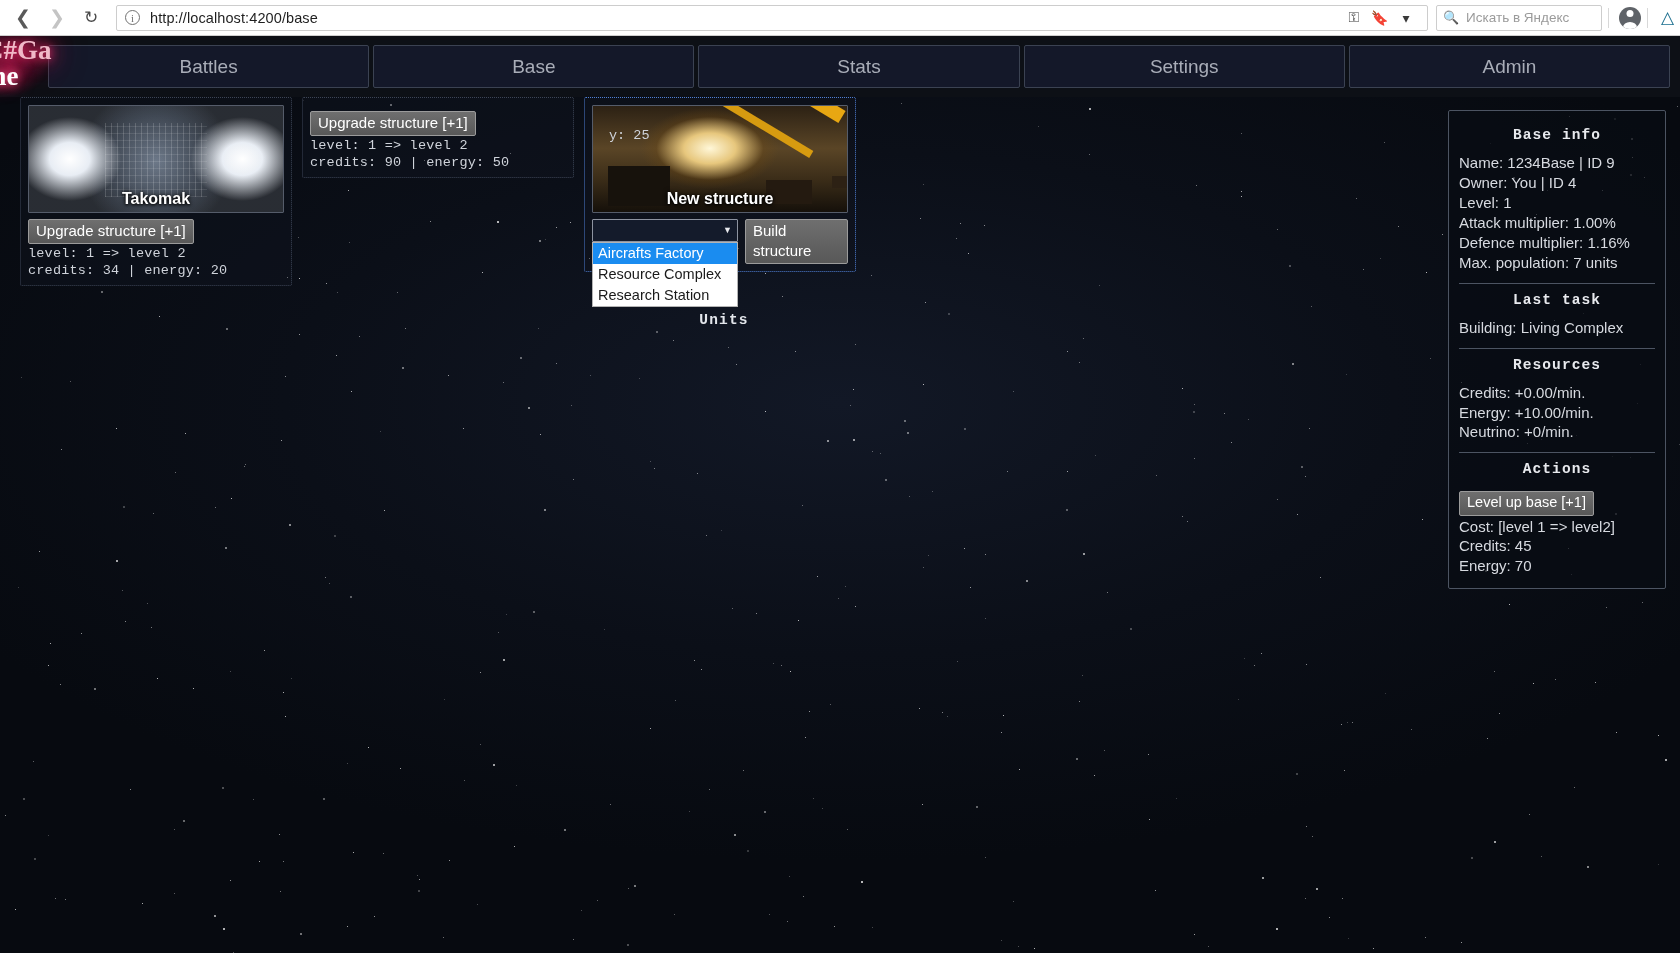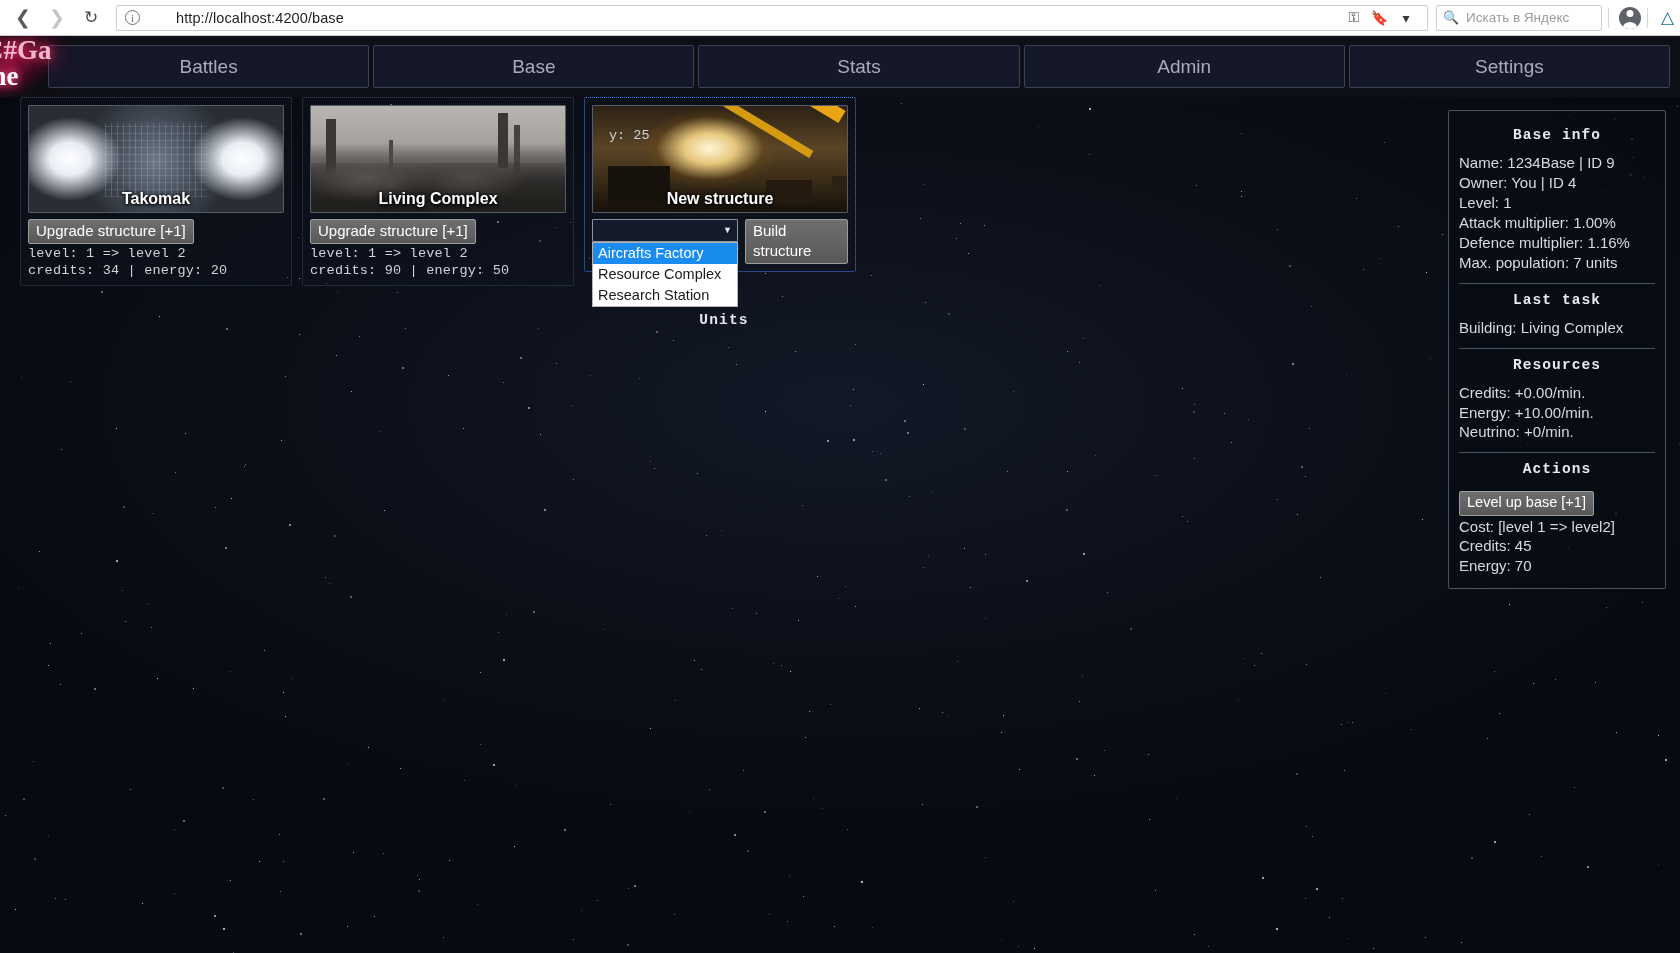--- a/index.html
+++ b/index.html
@@ -49,21 +49,20 @@
     font-family: "Liberation Serif", serif;
     display: flex; align-items: center; justify-content: center;
     margin-right: 10px;
     flex: 0 0 auto;
   }
   .url-text {
     font-size: 14.5px;
     color: #1f1f1f;
     letter-spacing: 0.1px;
     white-space: nowrap;
-    margin-left: 26px;
   }
   .chrome-icon {
     width: 26px; height: 26px;
     display: flex; align-items: center; justify-content: center;
     color: #3a3a3a;
     font-size: 14px;
     cursor: pointer;
   }
   .search-box {
     width: 166px; height: 26px;
@@ -816,45 +815,41 @@
     </div>
 
   <div class="topnav">
     <div class="logo">
       <span class="l1">C#Ga</span>
       <span class="l2">me</span>
     </div>
     <div class="tab">Battles</div>
     <div class="tab">Base</div>
     <div class="tab">Stats</div>
+    <div class="tab">Settings</div>
     <div class="tab">Admin</div>
-    <div class="tab">Settings</div>
   </div>
 
 
   <div class="main">
     <div class="content">
 
       <div class="cards">
 
         <div class="card">
           <div class="card-img">
             <div class="art-tokamak"></div>
             <div class="card-label">Takomak</div>
           </div>
           <div class="btn-like">Upgrade structure [+1]</div>
           <div class="mono-line">level: 1 =&gt; level 2</div>
           <div class="mono-line">credits: 34 | energy: 20</div>
         </div>
 
         <div class="card">
-          <div class="card-img">
-            <div class="art-living"></div>
-            <div class="card-label">Living Complex</div>
-          </div>
           <div class="btn-like">Upgrade structure [+1]</div>
           <div class="mono-line">level: 1 =&gt; level 2</div>
           <div class="mono-line">credits: 90 | energy: 50</div>
         </div>
 
         <div class="card selected">
           <div class="card-img">
             <div class="art-build"></div>
             <div class="card-label">New structure</div>
           </div>

